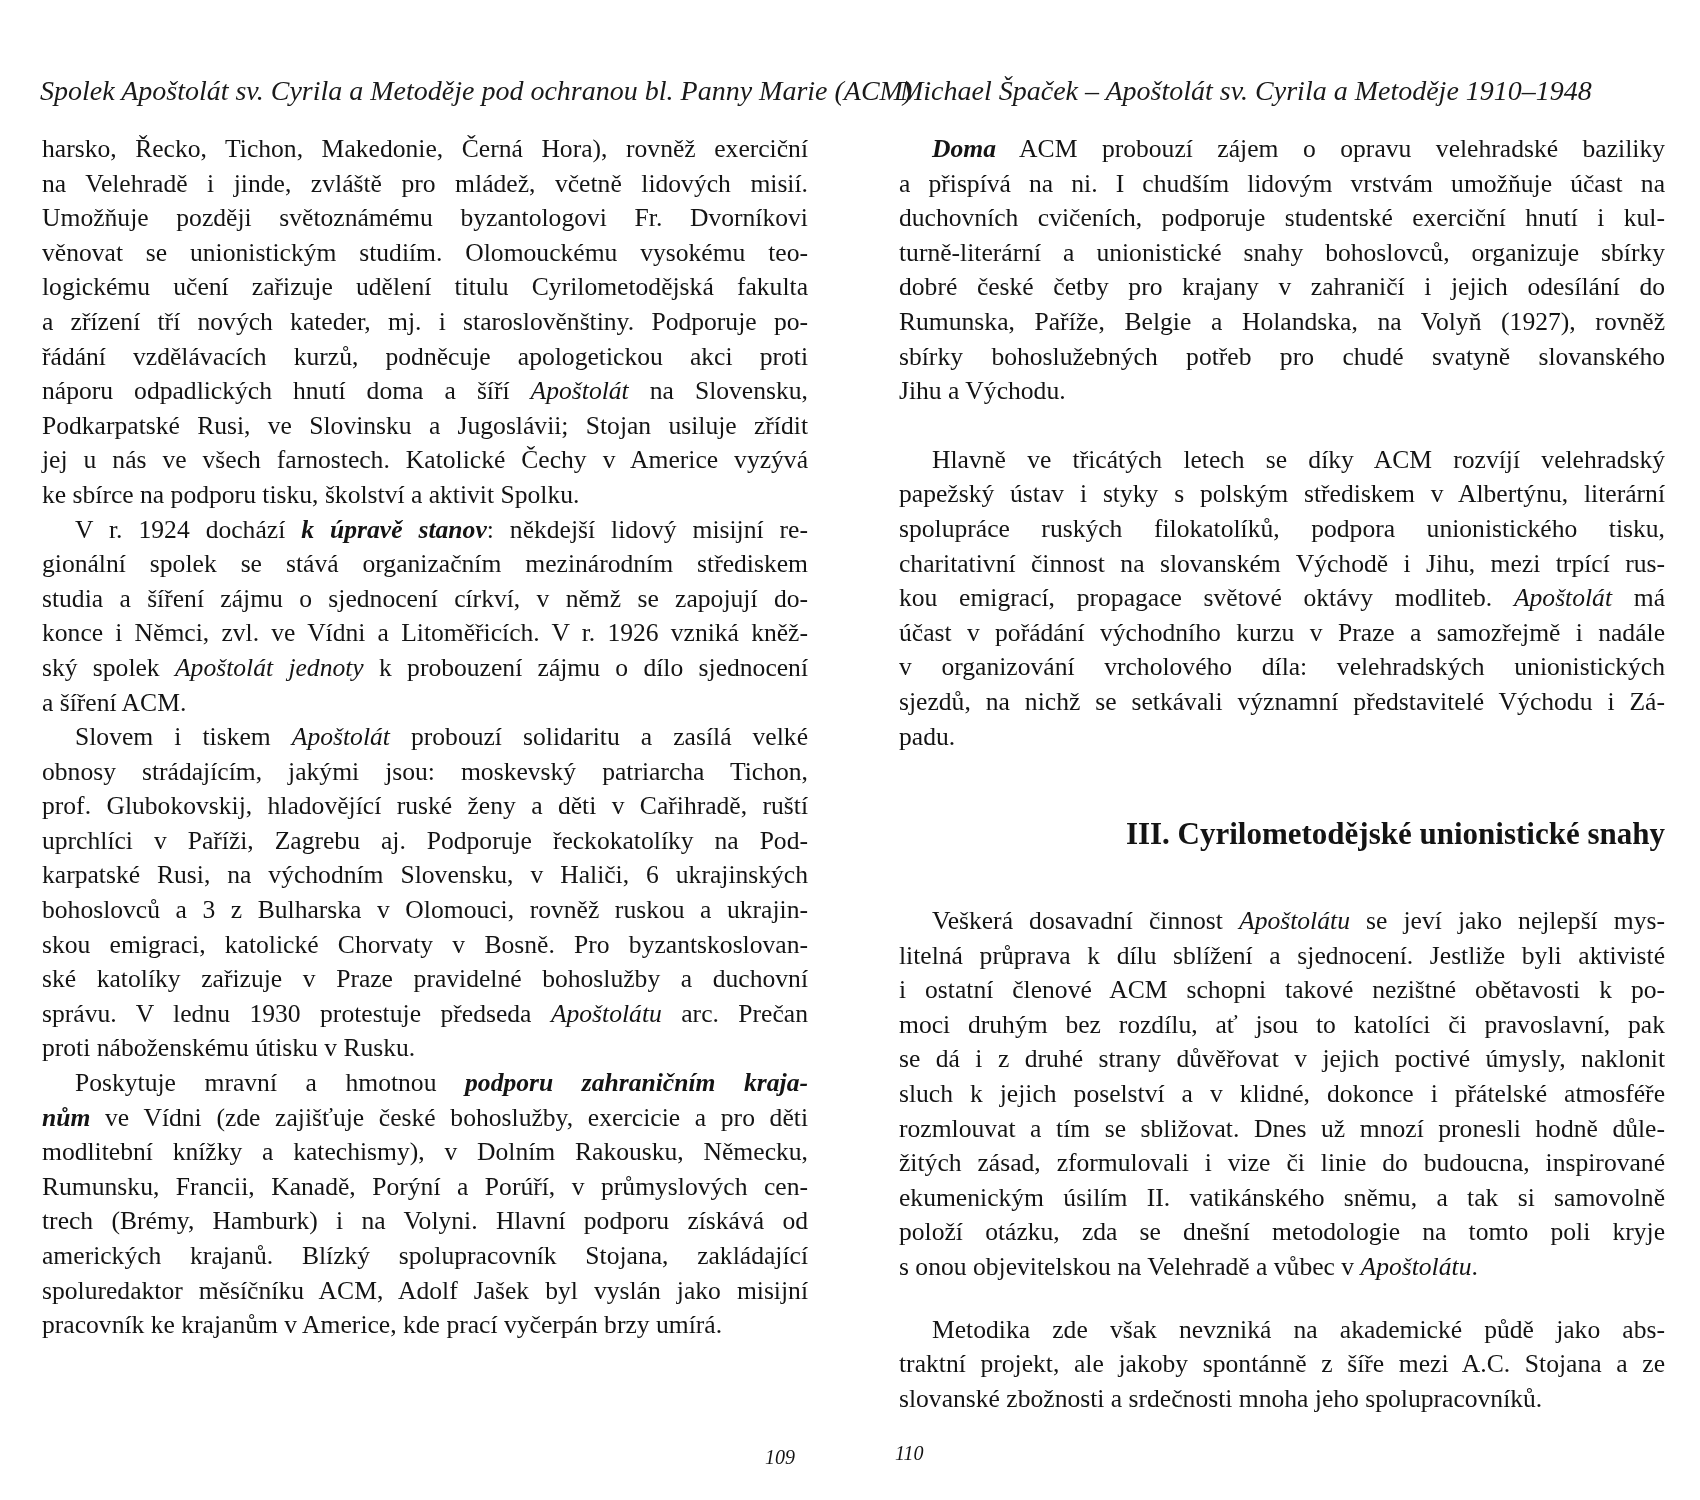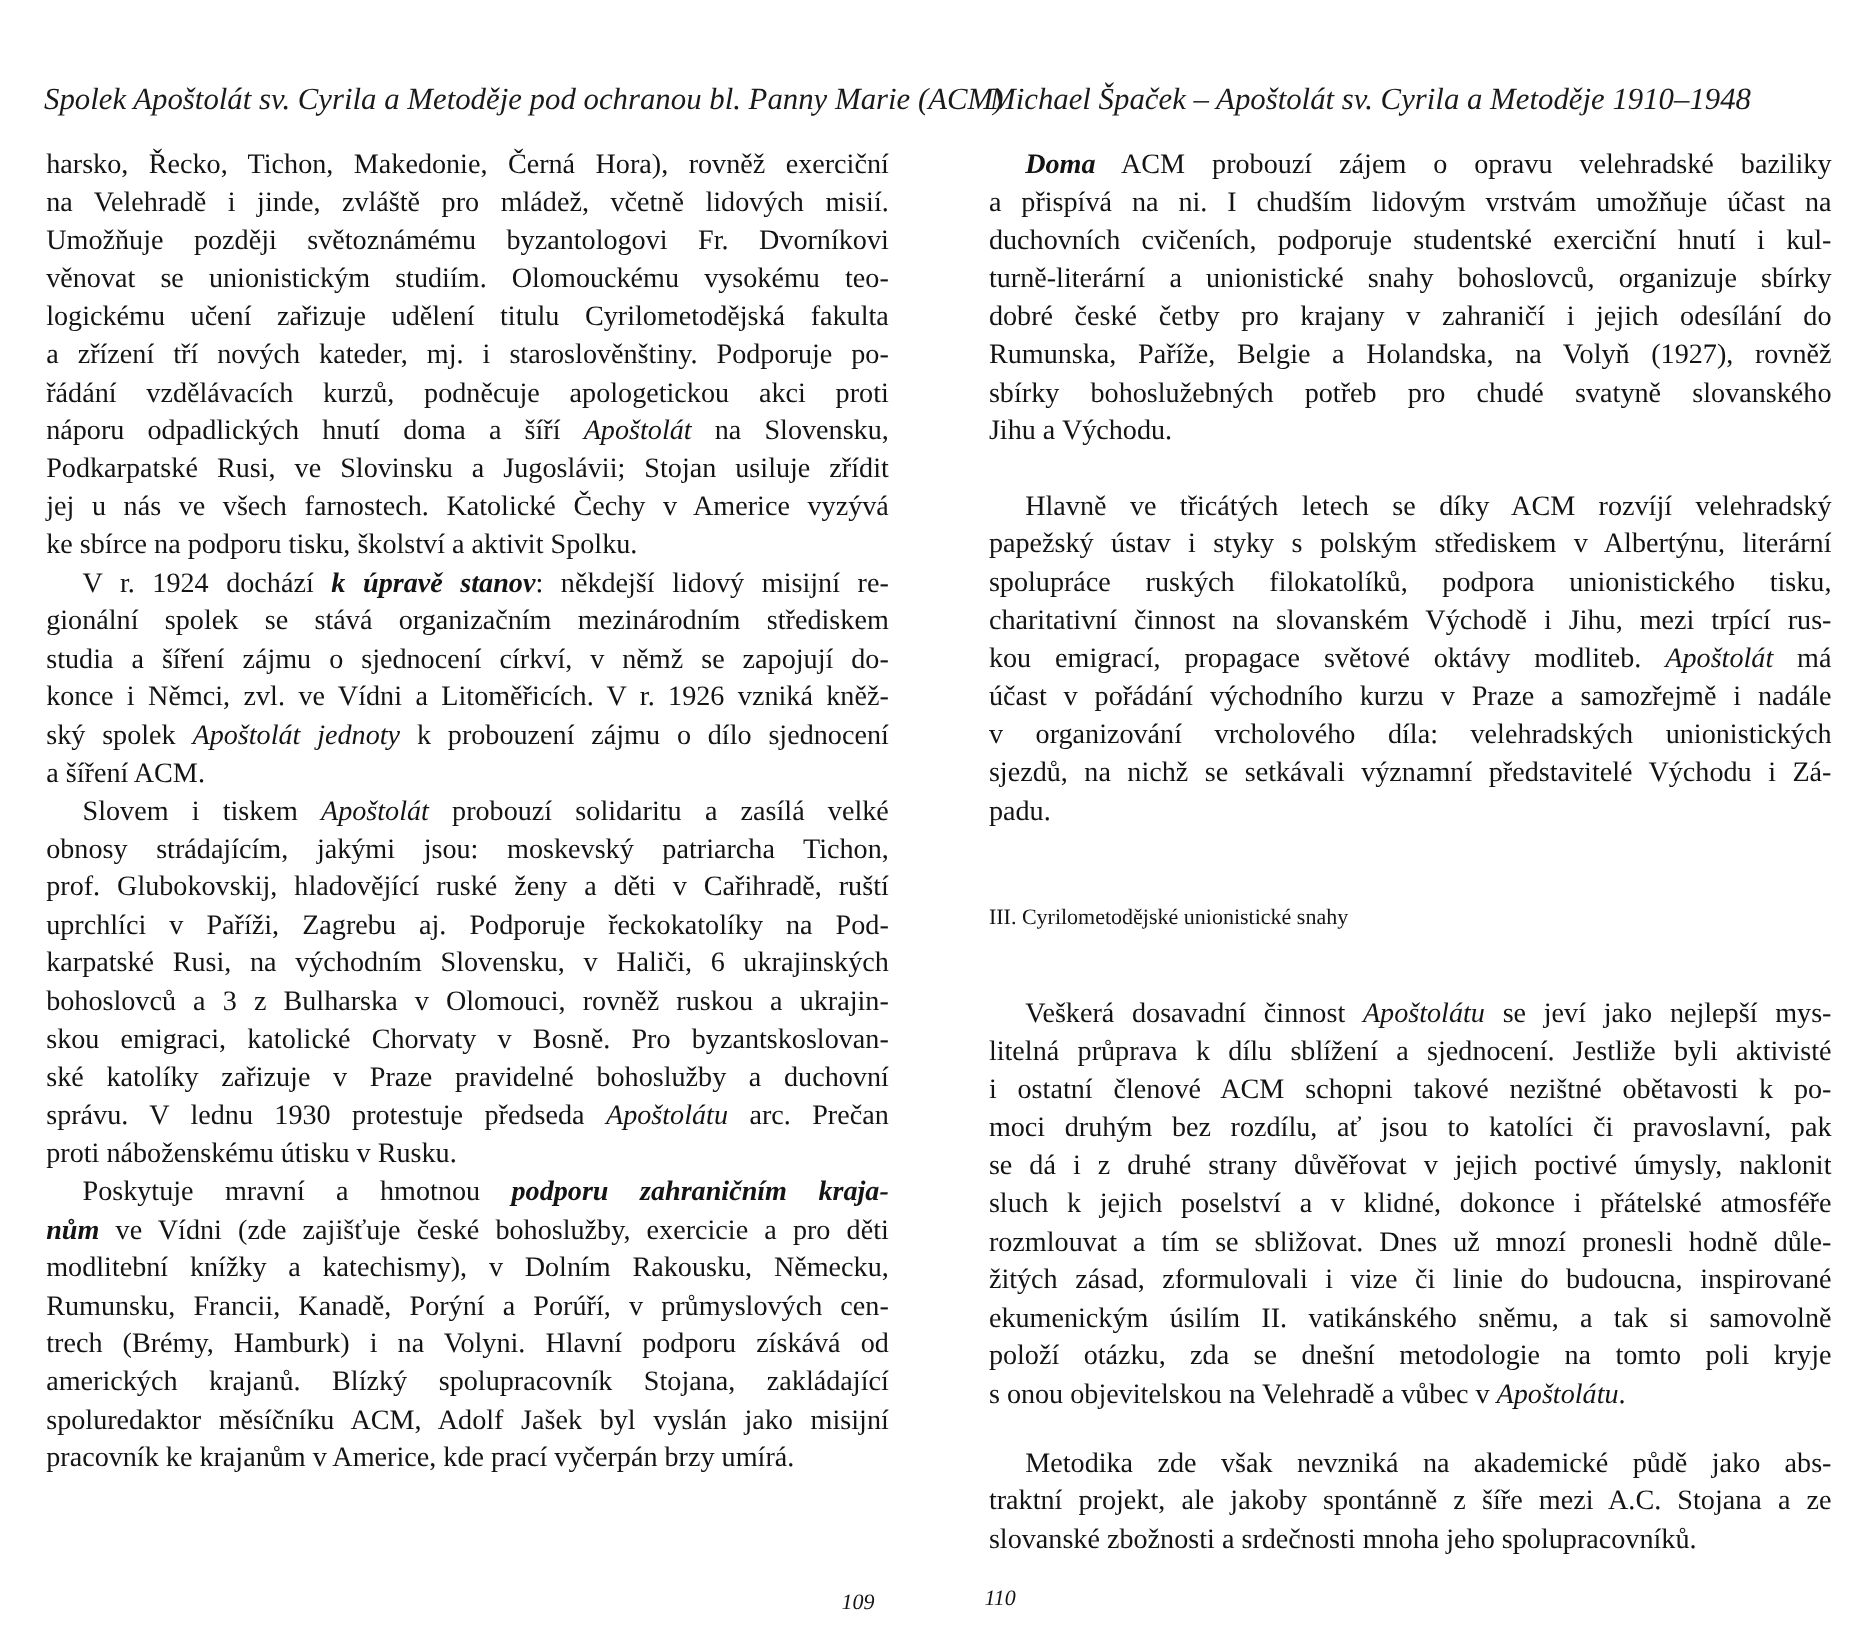--- a/index.html
+++ b/index.html
@@ -11,21 +11,21 @@
   .page-left .running-head { left: 40px; }
   .page-right .running-head { left: 50px; }
   .body { position: absolute; font-size: 25.6px; line-height: 34.6px; text-align: justify; hyphens: manual; }
   .page-left .body { left: 42px; top: 132px; width: 766px; }
   .page-right .body { left: 49px; top: 132px; width: 766px; }
   .body p { margin: 0; text-indent: 0; }
   .body p.indent { text-indent: 33px; }
   .line { display: block; text-align: justify; text-align-last: justify; white-space: nowrap; }
   .line.last { text-align-last: left; }
   .gap-para { height: 34px; }
-  .section-title { font-weight: normal; font-size: 20px; line-height: 40px; text-align: left; margin: 60px 0 50px 0; }
+  .section-title { font-weight: bold; font-size: 31px; line-height: 40px; text-align: right; margin: 60px 0 50px 0; }
   b { font-weight: bold; font-style: italic; }
   i { font-style: italic; }
   .page-number { position: absolute; top: 1440px; font-style: italic; font-size: 20px; line-height: 34px; }
   .page-left .page-number { left: 765px; }
   .page-right .page-number { left: 45px; top: 1436px; }
 </style>
 </head>
 <body>
 
 <div class="page page-left">

